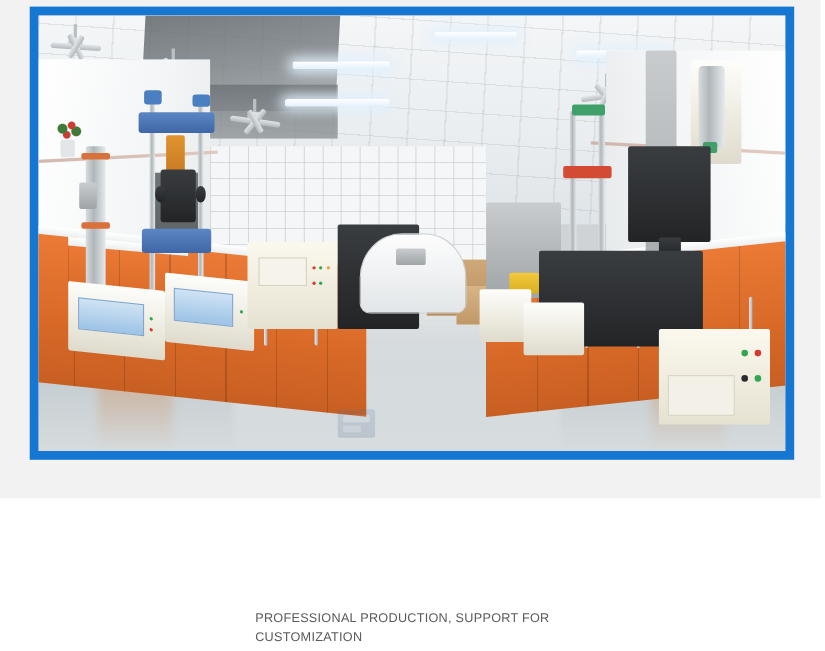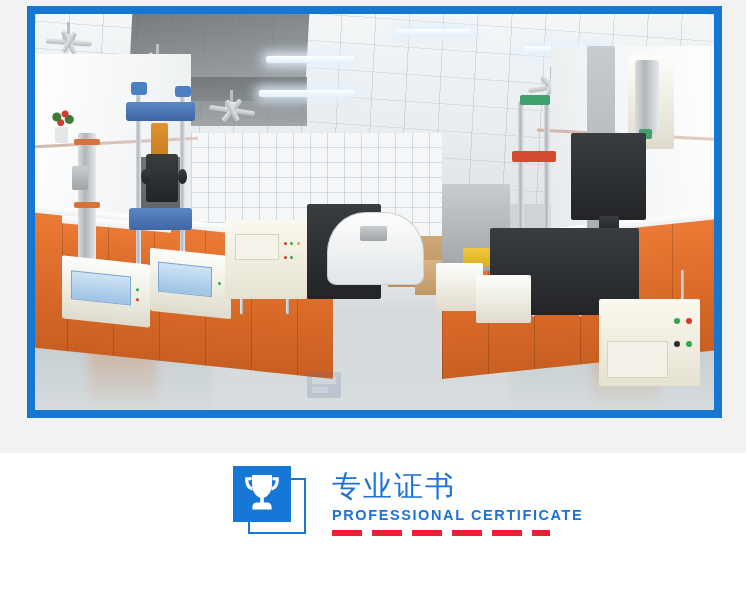--- a/index.html
+++ b/index.html
@@ -415,40 +415,15 @@
 
     <div class="watermark">
       <div class="wm-logo"></div>
     </div>
 
   </div>
 </div>
 
 <div class="cert">
 
-  <div class="cert-row">
-
-    <div class="trophy-wrap">
-      <div class="trophy-outline"></div>
-      <div class="trophy-square">
-        <svg class="trophy-svg" width="42" height="44" viewBox="0 0 42 44">
-          <path d="M11 3 h20 v9 c0 7.5 -4 12.5 -8.2 13.8 v4.6 h3.4 c2.6 0 4.4 1.9 4.4 4.4 v2.6 h-19.2 v-2.6 c0 -2.5 1.8 -4.4 4.4 -4.4 h3.4 v-4.6 C15 24.5 11 19.5 11 12 Z" fill="#ffffff"></path>
-          <path d="M10.6 5.2 H4.2 v3.4 c0 5.4 3.1 9.2 7.3 9.9 v-3.3 C9.1 14.4 7.4 12 7.4 8.6 V8.2 h3.2 Z" fill="#ffffff"></path>
-          <path d="M31.4 5.2 H37.8 v3.4 c0 5.4 -3.1 9.2 -7.3 9.9 v-3.3 c2.4 -0.8 4.1 -3.2 4.1 -6.6 V8.2 h-3.2 Z" fill="#ffffff"></path>
-        </svg>
-      </div>
-    </div>
-
-    <div class="cert-text">
-      <div class="cert-title">专业证书</div>
-      <div class="cert-sub">PROFESSIONAL CERTIFICATE</div>
-      <div class="dashes">
-        <div class="dash"></div>
-        <div class="dash"></div>
-        <div class="dash"></div>
-        <div class="dash"></div>
-        <div class="dash"></div>
-        <div class="dash short"></div>
-      </div>
-    </div>
-  </div>
-
+
+  <div class="cert-note">PROFESSIONAL PRODUCTION, SUPPORT FOR CUSTOMIZATION</div>
 </div>
 
 </body></html>

